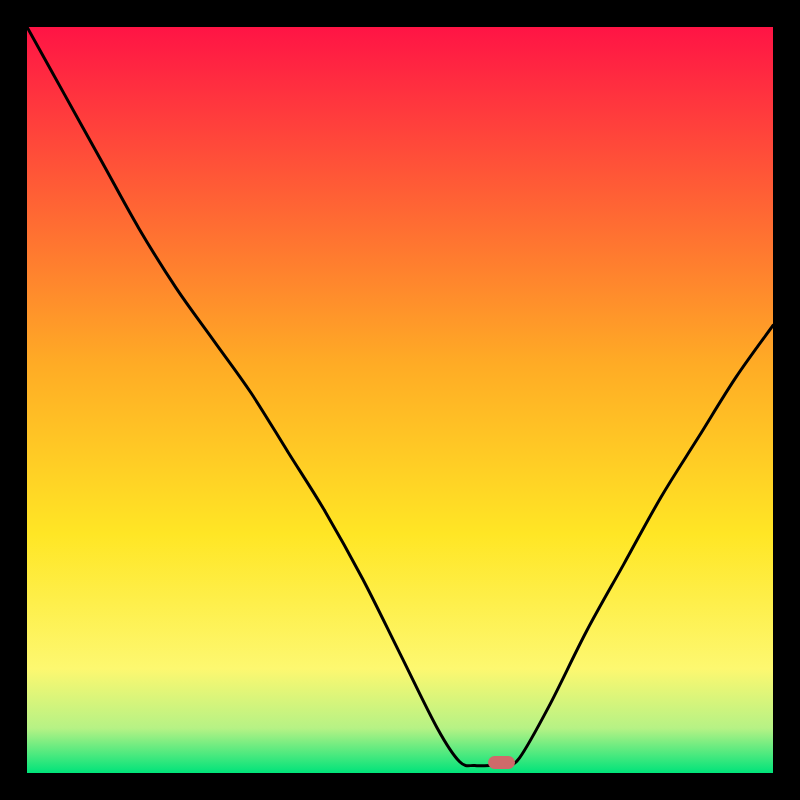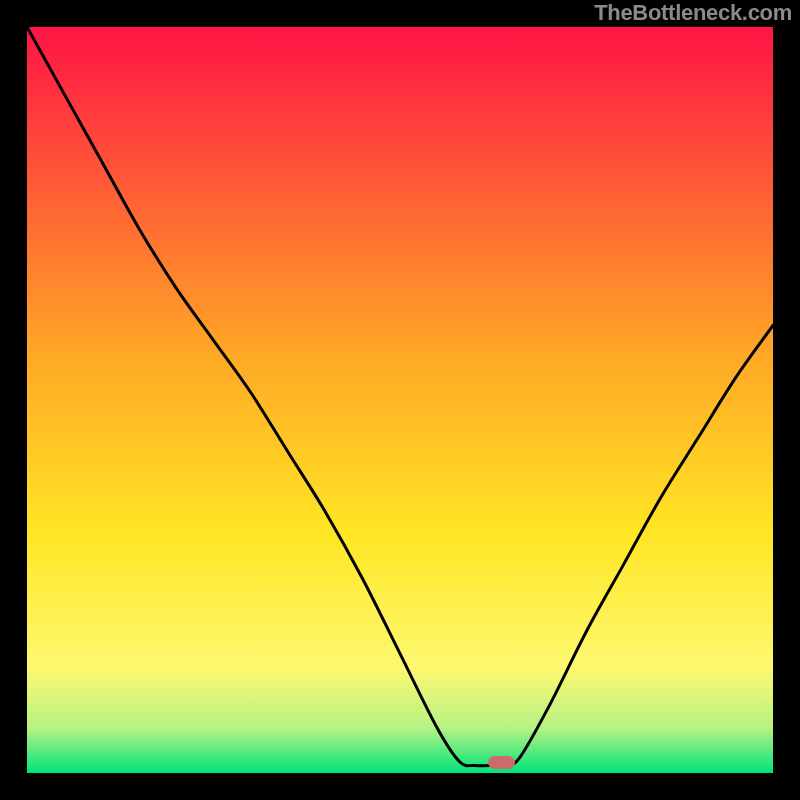--- a/index.html
+++ b/index.html
@@ -42,21 +42,20 @@
     width: 27px;
     height: 13px;
     border-radius: 7px;
     z-index: 4;
   }
 </style>
 </head>
 <body>
 
 <div class="outer">
-  <div class="watermark">TheBottleneck.com</div>
   <div class="plot">
     <svg id="plot-svg" viewBox="0 0 746 746" width="746" height="746">
       <defs>
         <linearGradient id="bg-grad" x1="0" y1="0" x2="0" y2="1">
             <stop offset="0%" stop-color="#ff1445"></stop>
             <stop offset="45%" stop-color="#ffab25"></stop>
             <stop offset="68%" stop-color="#ffe625"></stop>
             <stop offset="86%" stop-color="#fdf870"></stop>
             <stop offset="94%" stop-color="#b6f285"></stop>
             <stop offset="100%" stop-color="#00e37a"></stop>

